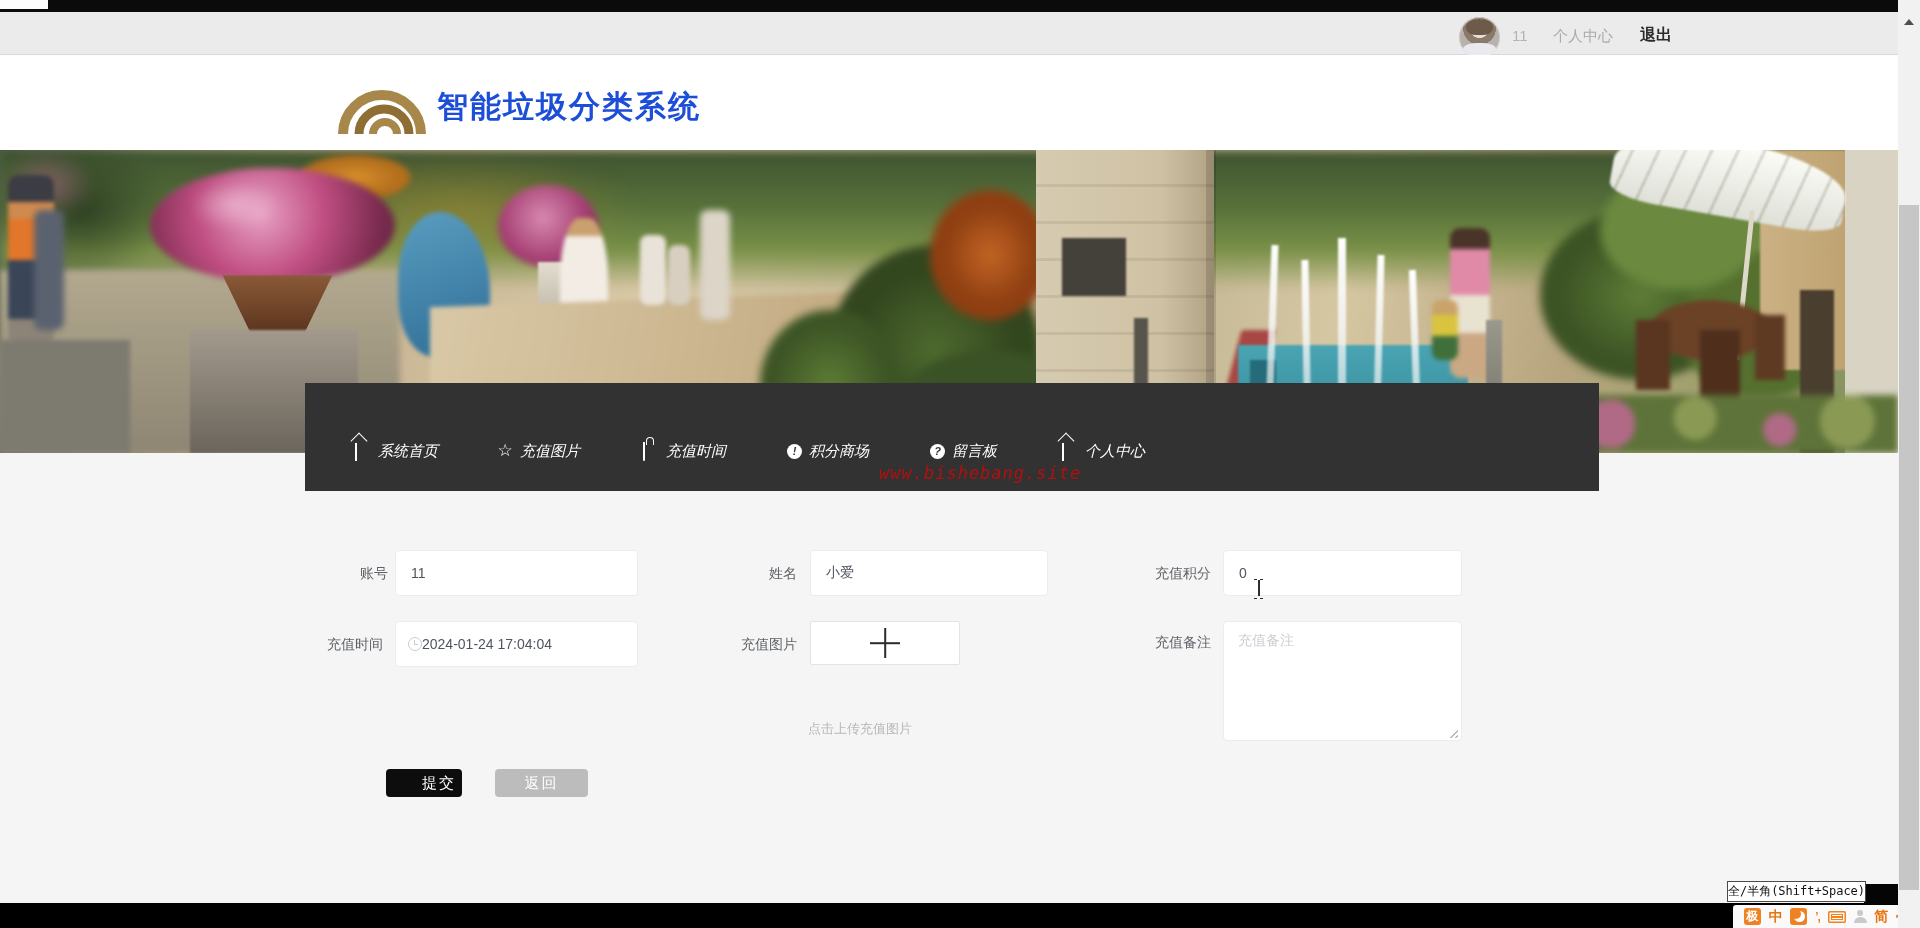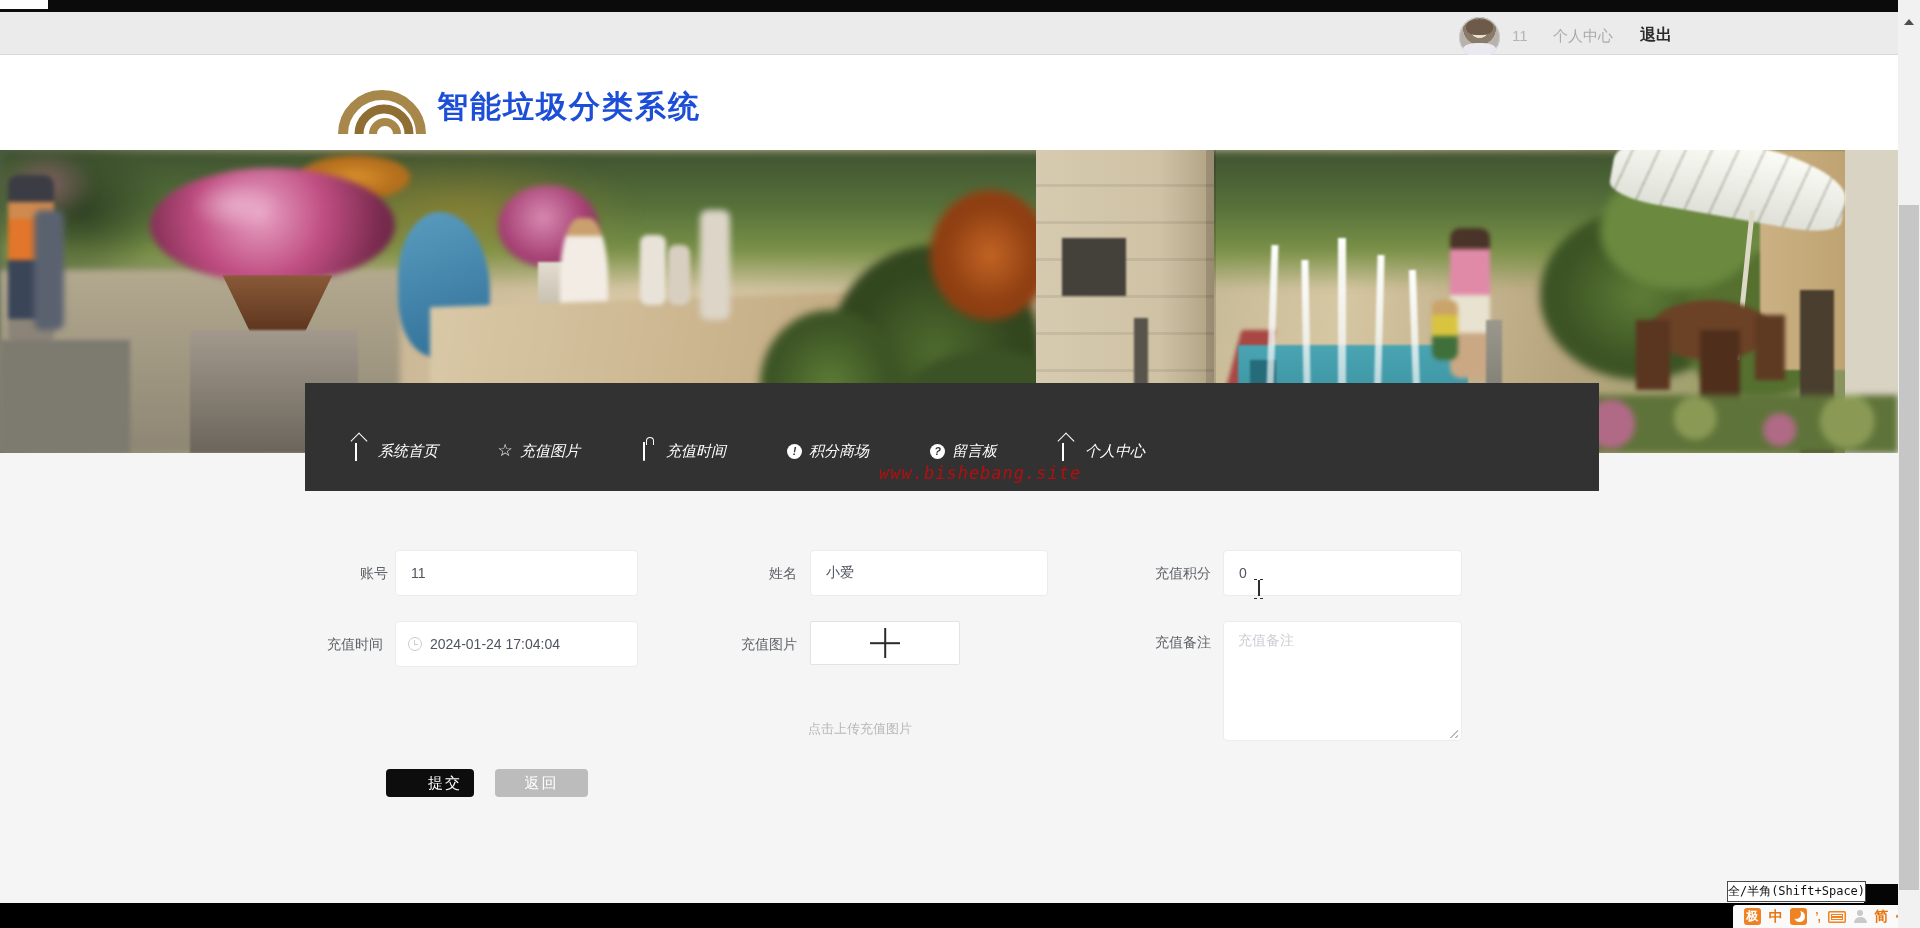--- a/index.html
+++ b/index.html
@@ -48,21 +48,21 @@
   .ic-circle{width:15px;height:15px;border-radius:50%;background:#fff;color:#323232;
             font-size:11px;font-weight:bold;text-align:center;line-height:15px;margin-top:1px;}
   .nav-watermark{position:absolute;left:574px;top:80px;font-family:"DejaVu Sans Mono",monospace;
             font-size:17px;color:#b40f0f;letter-spacing:1px;}
 
   
   .f-label{position:absolute;font-size:14px;color:#5f6368;text-align:right;line-height:18px;}
   .f-input{position:absolute;height:46px;background:#fff;border:1px solid #ececec;border-radius:4px;
            font-size:14px;color:#4f5560;padding:0 15px;outline:none;font-family:inherit;}
   .date-box{position:absolute;height:46px;background:#fff;border:1px solid #ececec;border-radius:4px;
-           display:flex;align-items:center;padding:0 12px;gap:8px;font-size:14px;color:#4f5560;cursor:pointer;}
+           display:flex;align-items:center;padding:0 12px;font-size:14px;color:#4f5560;cursor:pointer;}
   .clock{width:14px;height:14px;border:1.4px solid #c9ccd2;border-radius:50%;position:relative;flex:0 0 auto;}
   .clock::after{content:"";position:absolute;left:5px;top:2px;width:1.4px;height:5px;background:#c9ccd2;}
   .clock::before{content:"";position:absolute;left:5px;top:6px;width:4px;height:1.4px;background:#c9ccd2;}
   .upload-box{position:absolute;left:810px;top:621px;width:150px;height:44px;background:#fff;
            border:1px solid #e3e3e3;border-radius:2px;cursor:pointer;}
   .upload-box::before{content:"";position:absolute;left:50%;top:50%;width:30px;height:1.6px;background:#2b2b2b;transform:translate(-50%,-50%);}
   .upload-box::after{content:"";position:absolute;left:50%;top:50%;width:1.6px;height:30px;background:#2b2b2b;transform:translate(-50%,-50%);}
   .upload-hint{position:absolute;left:808px;top:684px;font-size:13px;color:#b8b8b8;margin-top:36px;}
   .f-textarea{position:absolute;left:1223px;top:621px;width:239px;height:120px;background:#fff;
            border:1px solid #ececec;border-radius:4px;padding:10px 14px;font-size:14px;color:#4f5560;
@@ -72,21 +72,21 @@
            background:repeating-linear-gradient(135deg,transparent 0 2px,#b9b9b9 2px 3.2px);
            clip-path:polygon(100% 0,100% 100%,0 100%);}
   .ibeam{position:absolute;left:1253px;top:578px;width:11px;height:20px;}
   .ibeam::before{content:"";position:absolute;left:5px;top:2px;width:1.6px;height:16px;background:#2e2e2e;}
   .ibeam::after{content:"";position:absolute;left:1px;top:1px;width:9px;height:18px;
            border-top:1.6px solid #2e2e2e;border-bottom:1.6px solid #2e2e2e;
            -webkit-mask:linear-gradient(90deg,#000 0 3px,transparent 3px 6px,#000 6px);
            mask:linear-gradient(90deg,#000 0 3px,transparent 3px 6px,#000 6px);}
   .btn{position:absolute;top:769px;height:28px;border:none;border-radius:4px;color:#fff;
            font-size:15px;font-family:inherit;cursor:pointer;letter-spacing:2px;}
-  .btn-submit{left:386px;width:88px;background:#0d0d0d;padding-left:36px;}
+  .btn-submit{left:386px;width:76px;background:#0d0d0d;padding-left:36px;}
   .btn-back{left:495px;width:93px;background:#bcbcbc;}
 
   
   .bottom-bar{left:0;top:903px;width:1898px;height:25px;background:#000;}
   .tooltip-shadow{left:1864px;top:884px;width:50px;height:20px;background:#050505;}
   .ime-tooltip{left:1727px;top:881px;width:139px;height:21px;background:#fff;border:1px solid #4a4a4a;
            font-family:"DejaVu Sans Mono",monospace;font-size:12px;color:#111;
            display:flex;align-items:center;justify-content:center;white-space:nowrap;}
   .ime-bar{left:1733px;top:905px;width:187px;height:23px;background:#fafafa;border-radius:3px 0 0 0;
            display:flex;align-items:center;justify-content:space-evenly;padding:0 3px;}

